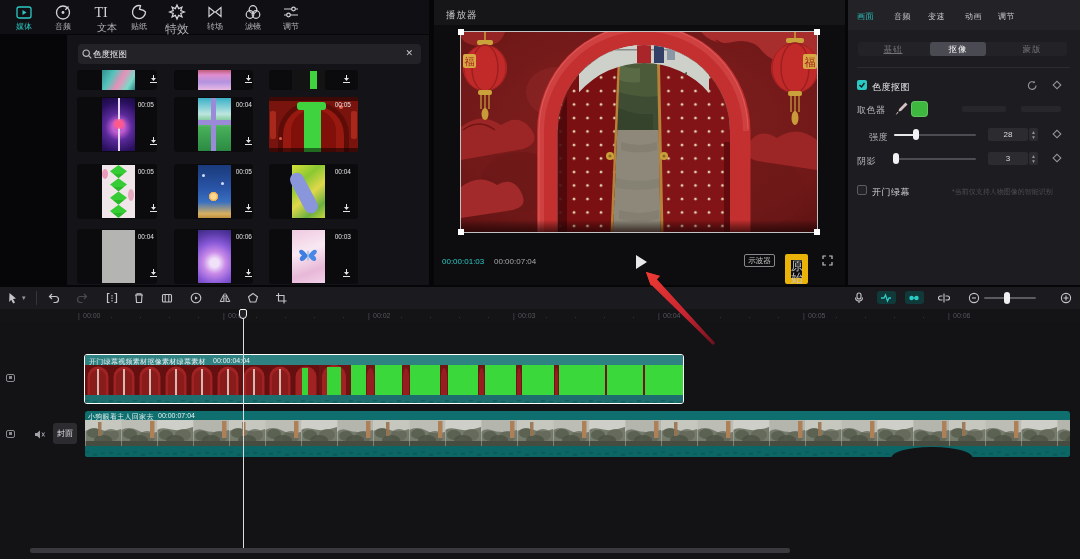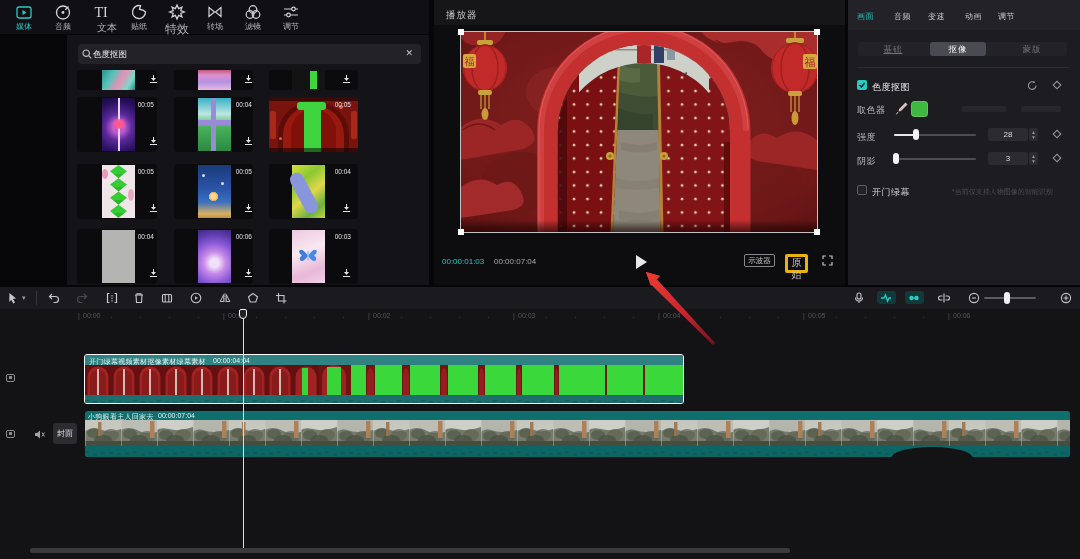--- a/index.html
+++ b/index.html
@@ -298,21 +298,21 @@
 
     <div class="abs" style="left:24px;top:29px;width:6px;height:6px;background:#fff;"></div>
     <div class="abs" style="left:380px;top:29px;width:6px;height:6px;background:#fff;"></div>
     <div class="abs" style="left:24px;top:229px;width:6px;height:6px;background:#fff;"></div>
     <div class="abs" style="left:380px;top:229px;width:6px;height:6px;background:#fff;"></div>
 
     <div class="abs" style="left:8px;top:257px;font-size:8px;color:#2bc9c4;">00:00:01:03</div>
     <div class="abs" style="left:60px;top:257px;font-size:8px;color:#a8a8ac;">00:00:07:04</div>
     <div class="abs" style="left:202px;top:255px;width:0;height:0;border-left:11px solid #e8e8ea;border-top:7px solid transparent;border-bottom:7px solid transparent;"></div>
     <div class="abs" style="left:310px;top:254px;width:31px;height:13px;border:1px solid #86868c;border-radius:2px;color:#c4c4c8;font-size:7.5px;text-align:center;line-height:12px;">示波器</div>
-    <div class="abs" style="left:351px;top:254px;width:23px;height:19px;border:3px solid #eab308;border-radius:2px;color:#c4c4c8;font-size:10px;text-align:center;line-height:12px;">原始</div>
+    <div class="abs" style="left:351px;top:254px;width:23px;height:30px;border:6px solid #eab308;border-radius:2px;color:#c4c4c8;font-size:12px;text-align:center;line-height:12px;">原始</div>
     <svg class="abs" style="left:388px;top:255px;" width="11" height="11" viewBox="0 0 11 11">
       <path d="M1 4V1h3 M7 1h3v3 M10 7v3H7 M4 10H1V7" stroke="#c4c4c8" stroke-width="1.2" fill="none"></path>
     </svg>
   </div>
 
   <div class="abs" id="rightpanel" style="left:848px;top:0;width:232px;height:285px;background:#1d1d21;">
     <div class="abs" style="left:0;top:0;width:232px;height:30px;background:#232327;"></div>
     <div class="abs" style="left:9px;top:11px;font-size:8px;color:#2bc9c4;letter-spacing:0.5px;">画面</div>
     <div class="abs" style="left:46px;top:11px;font-size:8px;color:#cacace;letter-spacing:0.5px;">音频</div>
     <div class="abs" style="left:80px;top:11px;font-size:8px;color:#cacace;letter-spacing:0.5px;">变速</div>
@@ -340,21 +340,21 @@
 
     <div class="abs" style="left:9px;top:104px;font-size:9px;color:#b4b4ba;letter-spacing:0.5px;">取色器</div>
     <svg class="abs" style="left:47px;top:101px;" width="13" height="15" viewBox="0 0 13 15">
         <path d="M10.5 1.5l2 2-6.5 6.5-2.5 0.6 0.6-2.5z" fill="#d8c2c6"></path>
         <path d="M3 11l-1.6 2.4" stroke="#d8c2c6" stroke-width="1" fill="none"></path>
       </svg>
     <div class="abs" style="left:63px;top:101px;width:17px;height:16px;background:#3eb83e;border-radius:4px;box-shadow:inset 0 0 0 1px rgba(255,255,255,.18);"></div>
     <div class="abs" style="left:114px;top:106px;width:44px;height:6px;background:#27272b;border-radius:2px;"></div>
     <div class="abs" style="left:173px;top:106px;width:40px;height:6px;background:#27272b;border-radius:2px;"></div>
 
-    <div class="abs" style="left:9px;top:131px;font-size:9px;color:#b4b4ba;letter-spacing:0.5px;">强度</div>
+    <div class="abs" style="left:21px;top:131px;font-size:9px;color:#b4b4ba;letter-spacing:0.5px;">强度</div>
     <div class="abs" style="left:46px;top:134px;width:82px;height:2px;background:#4c4c52;border-radius:1px;"></div>
     <div class="abs" style="left:46px;top:134px;width:22px;height:2px;background:#e8e8ea;border-radius:1px;"></div>
     <div class="abs" style="left:65px;top:129px;width:6px;height:11px;background:#f2f2f4;border-radius:3px;"></div>
     <div class="abs" style="left:140px;top:128px;width:40px;height:13px;background:#2b2b30;border-radius:2px;color:#dcdcde;font-size:8px;text-align:center;line-height:13px;">28</div>
     <div class="abs" style="left:181px;top:128px;width:9px;height:13px;background:#2b2b30;border-radius:2px;color:#909096;font-size:5px;text-align:center;line-height:5px;padding-top:2px;">▲<br>▼</div>
     <svg class="abs" style="left:204px;top:129px;" width="10" height="10" viewBox="0 0 10 10">
         <rect x="2.3" y="2.3" width="5.4" height="5.4" transform="rotate(45 5 5)" stroke="#96969c" stroke-width="1.1" fill="none"></rect>
       </svg>
     <div class="abs" style="left:9px;top:155px;font-size:9px;color:#b4b4ba;letter-spacing:0.5px;">阴影</div>
     <div class="abs" style="left:46px;top:158px;width:82px;height:2px;background:#4c4c52;border-radius:1px;"></div>

